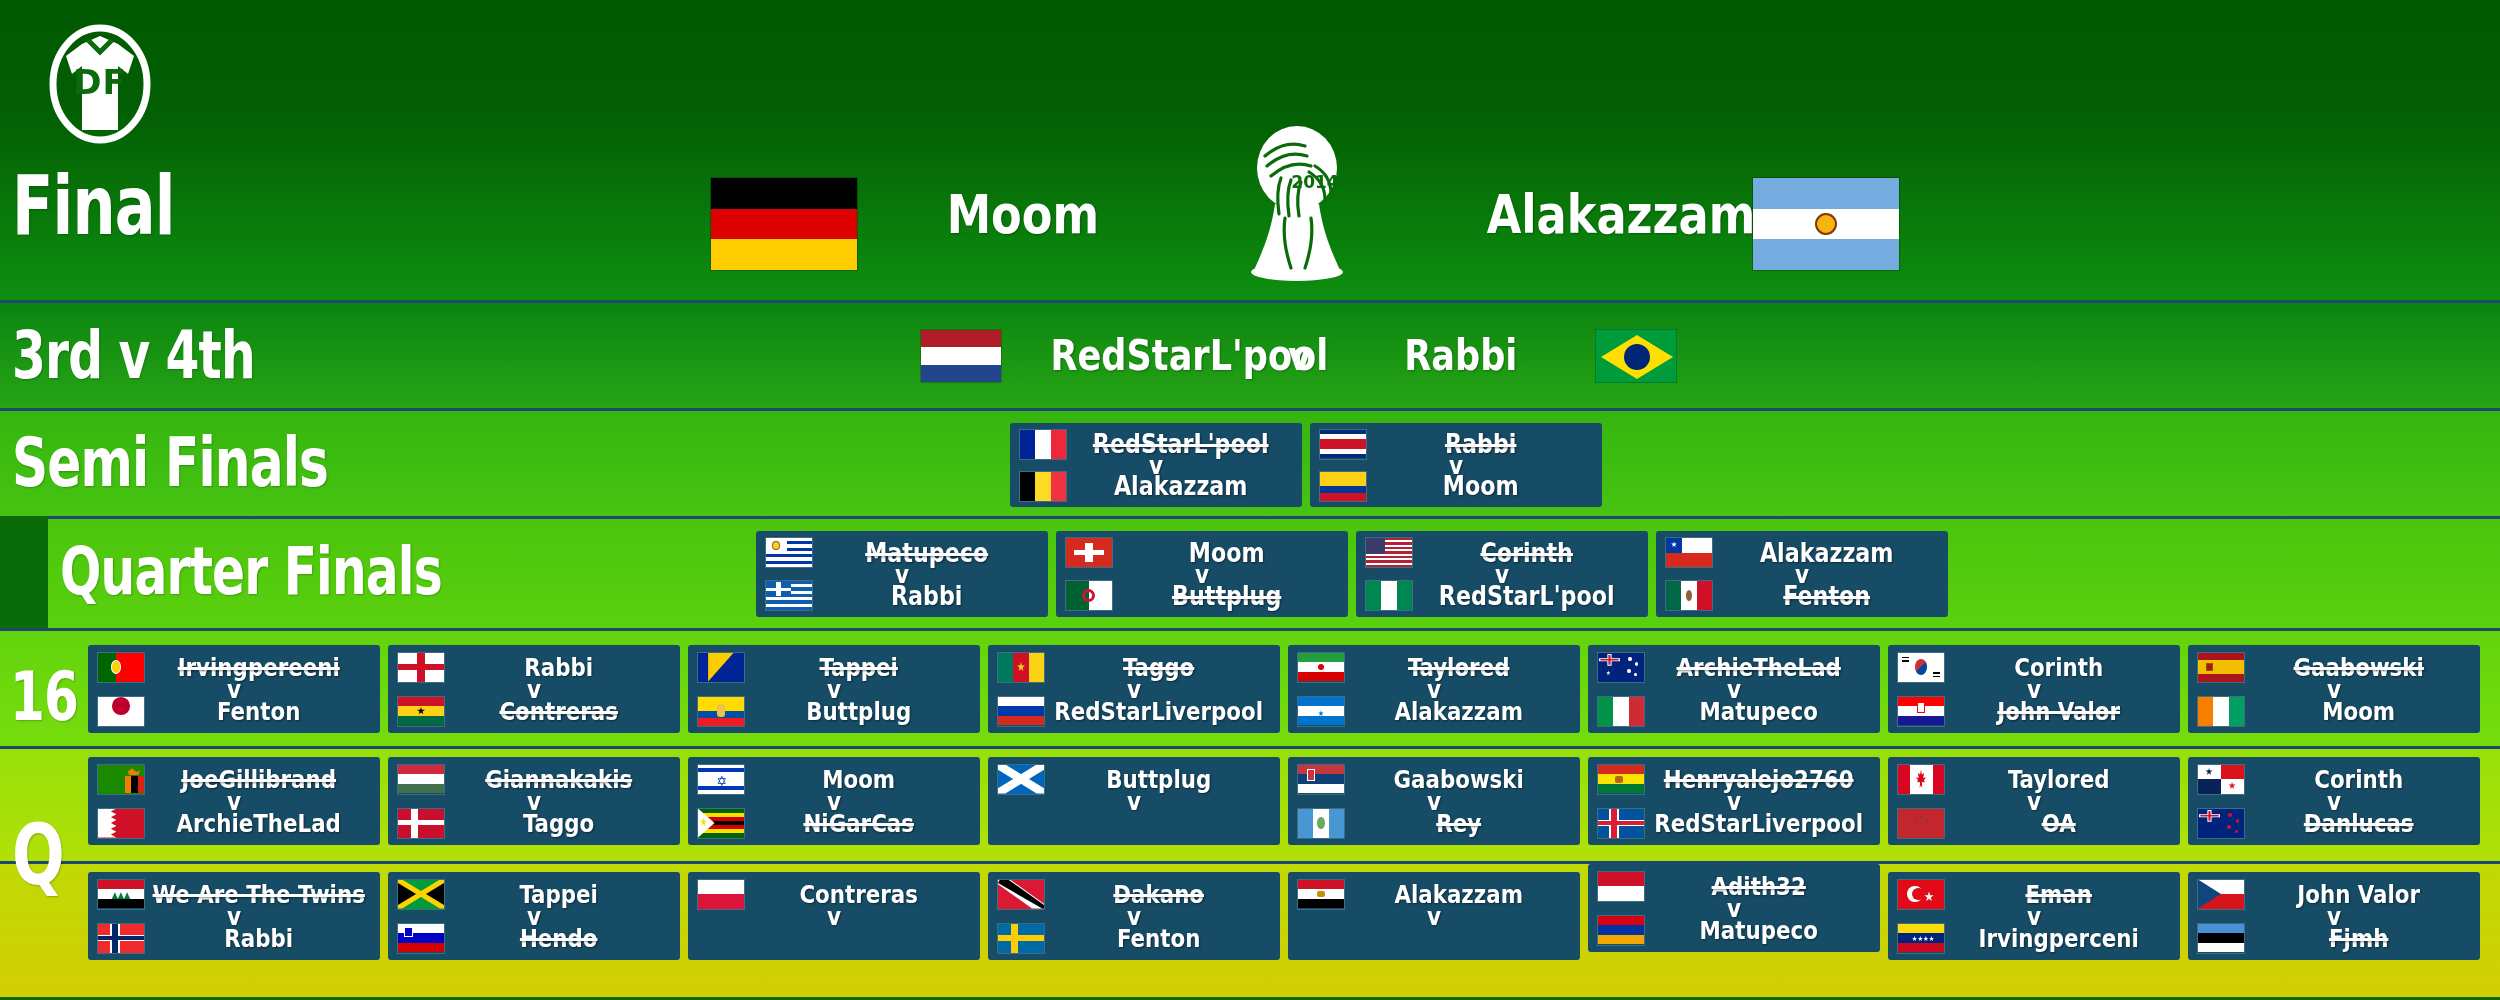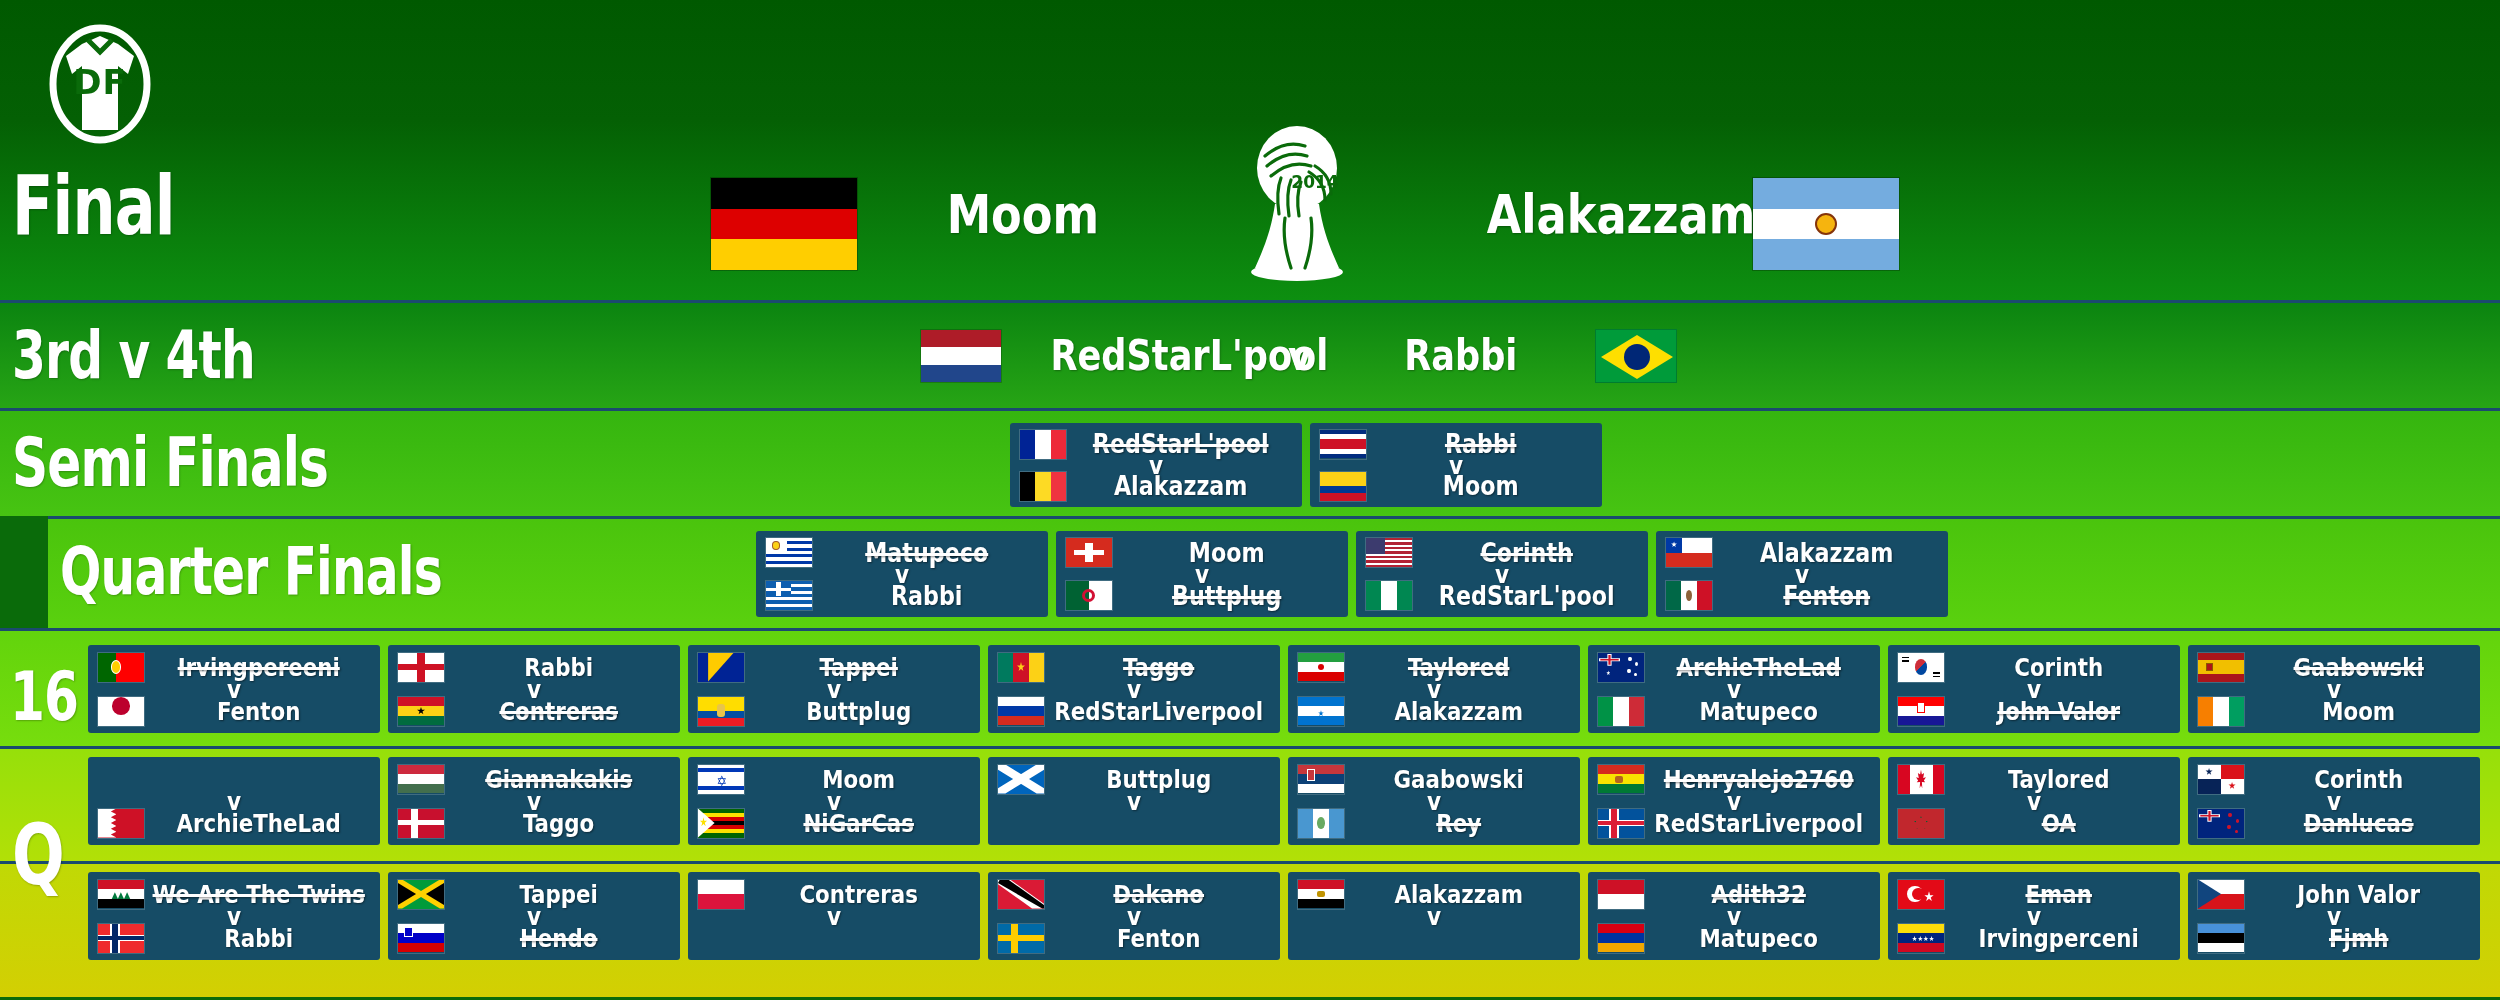--- a/index.html
+++ b/index.html
@@ -535,20 +535,30 @@
             <div class="name">Moom</div>
           </div>
           <div class="vee">v</div>
         </div>
       </div>
   </div>
 
   <div class="row row-q1">
     <div class="boxes" id="q1-boxes">
         <div class="match" style="left: 88px; top: 8px; width: 292px; height: 88px;">
+          <div class="side top">
+            <div class="flag f">
+              <span style="inset:0;width:100%;height:100%;background:#198a00"></span>
+              <span style="left:58%;top:40%;width:14%;height:60%;background:#ef7d00"></span>
+              <span style="left:72%;top:40%;width:14%;height:60%;background:#000"></span>
+              <span style="left:86%;top:40%;width:14%;height:60%;background:#de2010"></span>
+              <span style="left:64%;top:10%;width:28%;height:26%;background:#ef7d00;clip-path:polygon(0 60%,35% 10%,70% 60%,100% 35%,85% 100%,15% 100%)"></span>
+            </div>
+            <div class="name out">JoeGillibrand</div>
+          </div>
           <div class="side bottom">
             <div class="flag f">
               <span style="inset:0;width:100%;height:100%;background:#ce1126"></span>
               <span style="left:0;top:0;width:40%;height:100%;background:#fff;clip-path:polygon(0 0,100% 0,70% 10%,100% 20%,70% 30%,100% 40%,70% 50%,100% 60%,70% 70%,100% 80%,70% 90%,100% 100%,0 100%)"></span>
             </div>
             <div class="name">ArchieTheLad</div>
           </div>
           <div class="vee">v</div>
         </div>
         <div class="match" style="left: 388px; top: 8px; width: 292px; height: 88px;">
@@ -778,21 +788,21 @@
             <div class="flag f">
               <span style="left:0;width:100%;top:0%;height:33.333333333333336%;background:#ce1126"></span>
               <span style="left:0;width:100%;top:33.333333333333336%;height:33.333333333333336%;background:#fff"></span>
               <span style="left:0;width:100%;top:66.66666666666667%;height:33.333333333333336%;background:#000"></span>
               <span style="left:42%;top:38%;width:16%;height:24%;background:#c09300;border-radius:2px"></span>
             </div>
             <div class="name">Alakazzam</div>
           </div>
           <div class="vee">v</div>
         </div>
-        <div class="match" style="left: 1588px; top: 8px; width: 292px; height: 88px;">
+        <div class="match" style="left: 1588px; top: 0; width: 292px; height: 88px;">
           <div class="side top">
             <div class="flag f">
               <span style="left:0;width:100%;top:0%;height:50%;background:#ce1126"></span>
               <span style="left:0;width:100%;top:50%;height:50%;background:#fff"></span>
             </div>
             <div class="name out">Adith32</div>
           </div>
           <div class="side bottom">
             <div class="flag f">
               <span style="left:0;width:100%;top:0%;height:33.333333333333336%;background:#d90012"></span>

